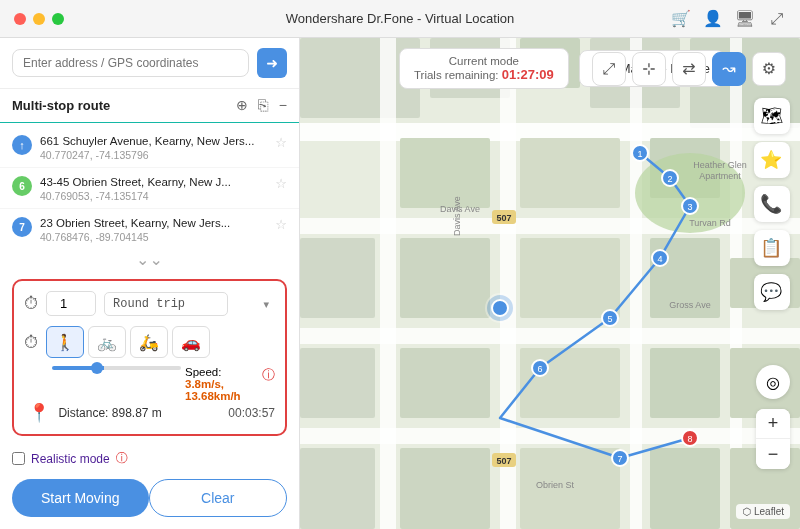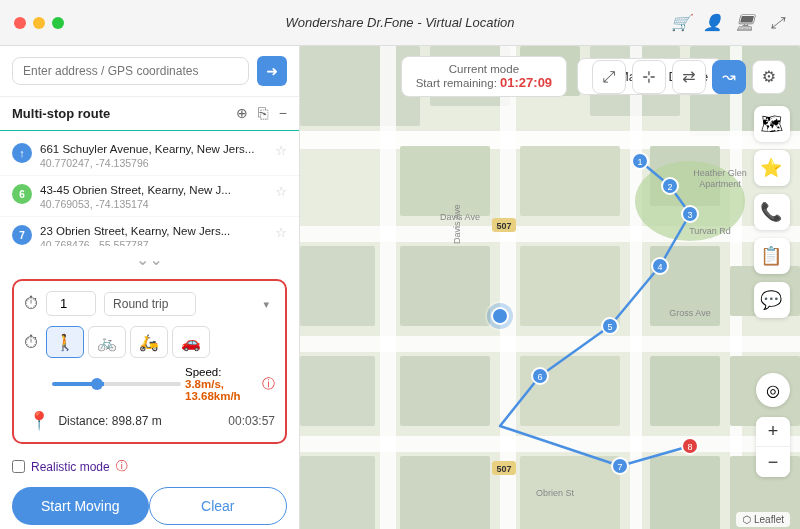--- a/index.html
+++ b/index.html
@@ -1,27 +1,26 @@
 <!DOCTYPE html>
 <html><head>
   <meta charset="utf-8">
   <style>
     * { box-sizing: border-box; margin: 0; padding: 0; }
     body { width: 800px; height: 529px; font-family: -apple-system, BlinkMacSystemFont, 'Helvetica Neue', sans-serif; overflow: hidden; background: #f0f0f0; }
 
     
     .title-bar {
-      height: 46px;
+      height: 38px;
       background: #f5f5f5;
       border-bottom: 1px solid #ddd;
       display: flex;
       align-items: center;
       justify-content: center;
       position: relative;
-      font-style: italic;
     }
     .traffic-lights {
       position: absolute;
       left: 14px;
       display: flex;
       gap: 7px;
       align-items: center;
     }
     .traffic-light {
       width: 12px; height: 12px; border-radius: 50%;
@@ -199,20 +198,21 @@
       border: 1px solid #ddd;
       border-radius: 5px;
       padding: 4px 8px;
       font-size: 12px;
       color: #555;
       background: #fff;
       flex: 1;
       appearance: none;
       padding-right: 20px;
       position: relative;
+      font-family: Liberation Mono, monospace;
     }
     .trip-select-wrap {
       position: relative;
       flex: 1;
     }
     .trip-select-wrap::after {
       content: '▾';
       position: absolute;
       right: 6px; top: 50%; transform: translateY(-50%);
       font-size: 11px; color: #888;
@@ -234,23 +234,22 @@
       display: flex; align-items: center; justify-content: center;
       cursor: pointer;
       font-size: 16px;
       background: #fff;
     }
     .mode-btn.active { background: #e8f0fe; border-color: #4a90e2; }
 
     
     .speed-row {
       display: flex;
-      align-items: center;
+      align-items: flex-start;
       gap: 4px;
-      margin-bottom: 8px;
       margin-left: 28px;
     }
     .speed-slider {
       flex: 1;
       height: 4px;
       appearance: none;
       background: linear-gradient(to right, #4a90e2 40%, #ddd 40%);
       border-radius: 2px;
       outline: none;
     }
@@ -525,21 +524,21 @@
           <div class="route-name">43-45 Obrien Street, Kearny, New J...</div>
           <div class="route-coords">40.769053, -74.135174</div>
         </div>
         <span class="route-star">☆</span>
       </div>
 
       <div class="route-item">
         <div class="route-dot dot-7" style="font-size:10px;">7</div>
         <div class="route-info">
           <div class="route-name">23 Obrien Street, Kearny, New Jers...</div>
-          <div class="route-coords">40.768476, -55.557787</div>
+          <div class="route-coords">40.768476, -89.704145</div>
         </div>
         <span class="route-star">☆</span>
       </div>
 
     </div>
 
     <div class="chevron-row">⌄⌄</div>
 
     <div class="controls-panel">
 
@@ -664,21 +663,21 @@
 
       <text x="420" y="130" font-size="9" fill="#888" text-anchor="middle">Heather Glen</text>
       <text x="420" y="141" font-size="9" fill="#888" text-anchor="middle">Apartment</text>
     </svg>
 
     <div class="map-toolbar">
       <div class="toolbar-center">
         <div class="mode-info-box">
           <div>Current mode</div>
           <div>
-            <span>Start remaining:</span>
+            <span>Trials remaining:</span>
             <span class="trial-time">01:27:09</span>
           </div>
         </div>
         <button class="manage-device-btn">
           <span class="manage-icon">📱</span>
           <span>Manage Device</span>
         </button>
       </div>
       <div class="toolbar-right">
         <div class="tool-btn">⤢</div>

